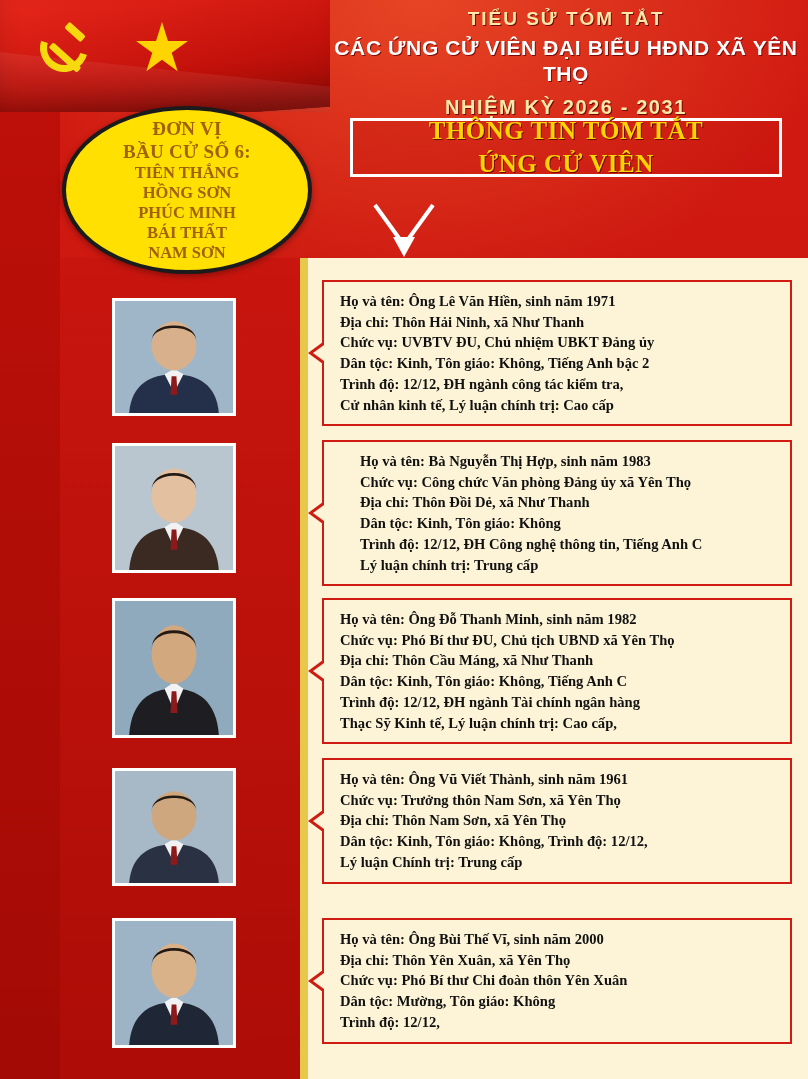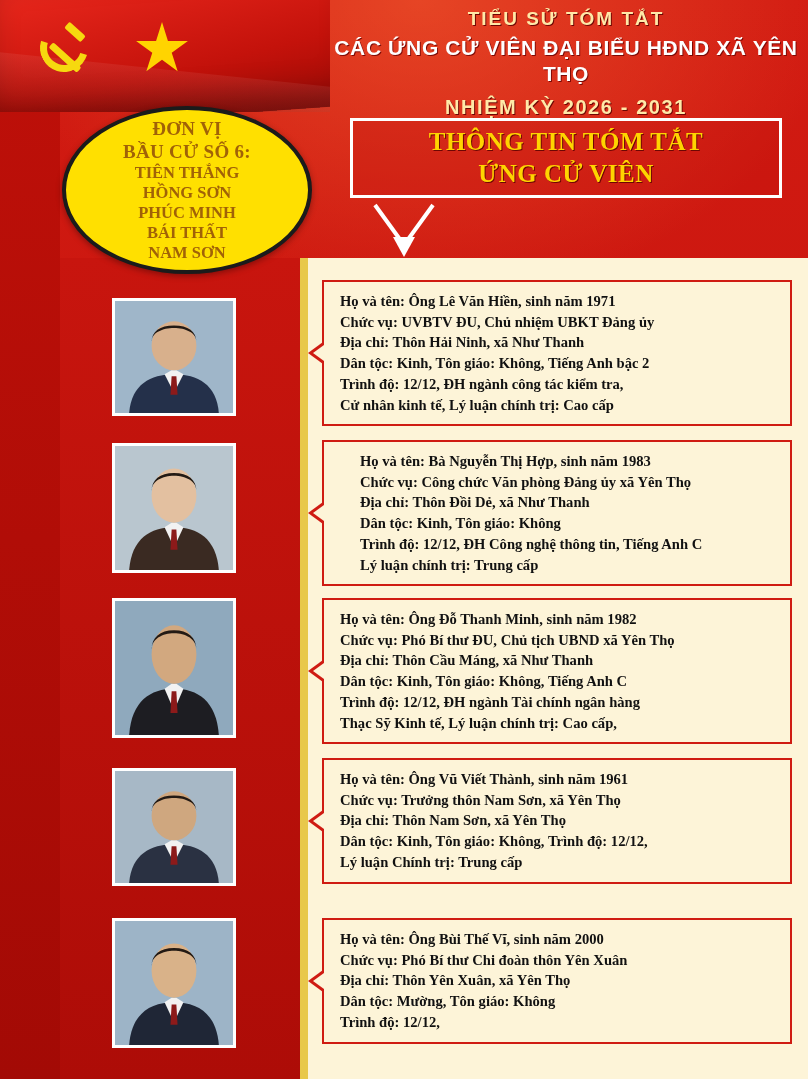--- a/index.html
+++ b/index.html
@@ -136,21 +136,21 @@
     z-index: 6;
     box-shadow: 0 2px 6px rgba(0,0,0,.35);
   }
   .ellipse .big { font-size: 19px; letter-spacing: .3px; }
   .ellipse .small { font-size: 16.5px; }
 
   
   .headbox {
     position: absolute;
     left: 350px; top: 118px;
-    width: 432px; height: 80px;
+    width: 432px; height: 59px;
     border: 3px solid #ffffff;
     background: rgba(190,16,10,.25);
     display: flex; flex-direction: column;
     align-items: center; justify-content: center;
     color: #ffd400;
     font-weight: bold;
     font-size: 25px;
     line-height: 1.3;
     letter-spacing: .5px;
     text-shadow: 1px 1px 0 #6d0603;
@@ -290,22 +290,22 @@
         <rect width="100" height="110" fill="#9fb6c9"></rect>
         <path d="M12 110 C14 82 30 72 50 72 C70 72 86 82 88 110 Z" fill="#24304a"></path>
         <path d="M42 72 L50 90 L58 72 L52 68 L48 68 Z" fill="#f2f2f2"></path>
         <path d="M48 74 L52 74 L53 92 L47 92 Z" fill="#8c1a1a"></path>
         <ellipse cx="50" cy="44" rx="19" ry="24" fill="#d8b08c"></ellipse>
         <path d="M31 40 C31 22 69 22 69 40 C69 30 62 24 50 24 C38 24 31 30 31 40 Z" fill="#231a14"></path>
       </svg>
     </div>
     <div class="card" style="top: 22px;">
       <div class="line">Họ và tên: Ông Lê Văn Hiền, sinh năm 1971</div>
+      <div class="line">Địa chỉ: Thôn Hải Ninh, xã Như Thanh</div>
       <div class="line">Chức vụ:  UVBTV ĐU, Chủ nhiệm UBKT Đảng ủy</div>
-      <div class="line">Địa chỉ: Thôn Hải Ninh, xã Như Thanh</div>
       <div class="line">Dân tộc: Kinh, Tôn giáo: Không, Tiếng Anh bậc 2</div>
       <div class="line">Trình độ: 12/12, ĐH ngành công tác kiểm tra,</div>
       <div class="line">Cử nhân kinh tế, Lý luận chính trị: Cao cấp</div>
     </div>
     <div class="photo" style="top: 185px; height: 130px;">
       <svg viewBox="0 0 100 110" preserveAspectRatio="none">
         <rect width="100" height="110" fill="#b9c6cf"></rect>
         <path d="M12 110 C14 82 30 72 50 72 C70 72 86 82 88 110 Z" fill="#3a2a22"></path>
         <path d="M42 72 L50 90 L58 72 L52 68 L48 68 Z" fill="#f2f2f2"></path>
         <path d="M48 74 L52 74 L53 92 L47 92 Z" fill="#8c1a1a"></path>
@@ -361,18 +361,18 @@
         <rect width="100" height="110" fill="#9db4c7"></rect>
         <path d="M12 110 C14 82 30 72 50 72 C70 72 86 82 88 110 Z" fill="#1f2636"></path>
         <path d="M42 72 L50 90 L58 72 L52 68 L48 68 Z" fill="#f2f2f2"></path>
         <path d="M48 74 L52 74 L53 92 L47 92 Z" fill="#8c1a1a"></path>
         <ellipse cx="50" cy="44" rx="19" ry="24" fill="#d9b289"></ellipse>
         <path d="M31 40 C31 22 69 22 69 40 C69 30 62 24 50 24 C38 24 31 30 31 40 Z" fill="#231a14"></path>
       </svg>
     </div>
     <div class="card" style="top: 660px;">
       <div class="line">Họ và tên: Ông Bùi Thế Vĩ, sinh năm 2000</div>
+      <div class="line">Địa chỉ: Thôn Yên Xuân, xã Yên Thọ</div>
       <div class="line">Chức vụ: Phó Bí thư Chi đoàn thôn Yên Xuân</div>
-      <div class="line">Địa chỉ: Thôn Yên Xuân, xã Yên Thọ</div>
       <div class="line">Dân tộc: Mường, Tôn giáo: Không</div>
       <div class="line">Trình độ: 12/12,</div>
     </div>
   </div>
 
 </body></html>

